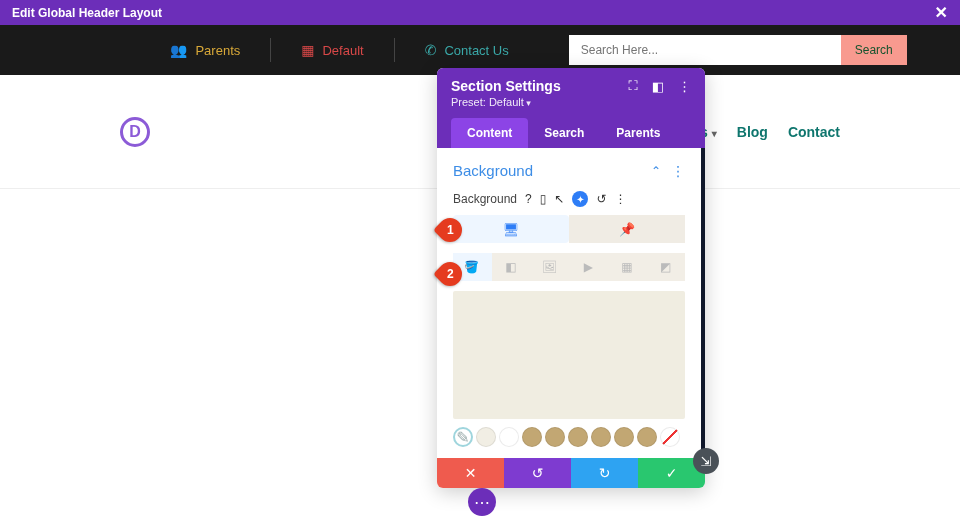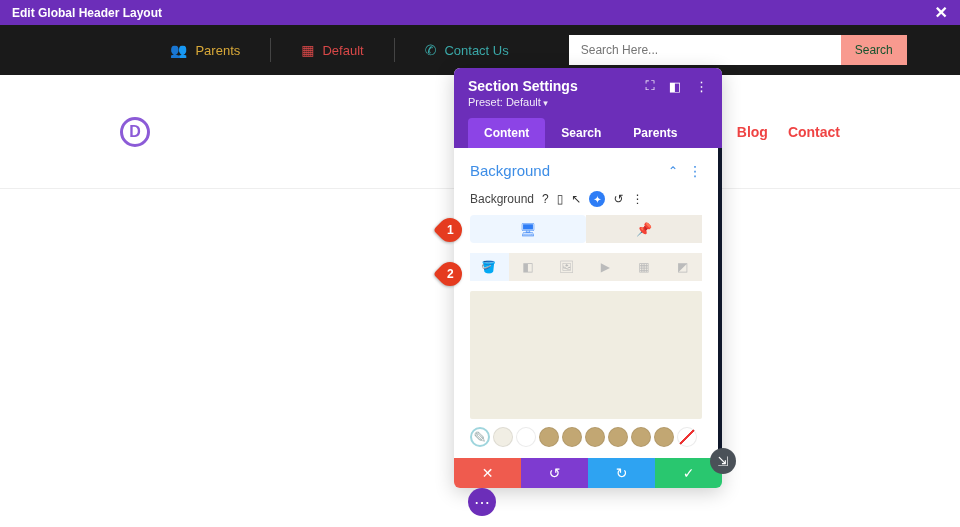--- a/index.html
+++ b/index.html
@@ -15,24 +15,24 @@
   .dark-bar .calendar { color: #d84848; }
   .dark-bar .contact { color: #3aa8a8; }
   .dark-bar .ic { font-size: 14px; }
 
   .search-wrap { margin-left: 30px; display: flex; height: 30px; }
   .search-input { width: 272px; border: none; padding: 0 12px; font-size: 12px; background:#fff; }
   .search-btn { background: #f89a8f; color: #14532d; border: none; padding: 0 14px; font-size: 12px; cursor: pointer; }
 
   .white-strip { background: #fff; height: 114px; border-bottom: 1px solid #eee; display: flex; align-items: center; padding: 0 120px; position: relative; }
   .logo { width: 30px; height: 30px; border: 3px solid #8c5bd7; border-radius: 50%; display:flex; align-items:center; justify-content:center; color:#8c5bd7; font-size:16px; font-weight:bold; }
-  .nav-right { margin-left:auto; display:flex; gap:20px; align-items:center; font-size:14px; font-weight:600; color:#ef4444; }
+  .nav-right { margin-left:auto; display:flex; gap:20px; align-items:center; font-size:14px; font-weight:600; color:#0f766e; }
   .nav-right .chev::after { content:"▾"; font-size:10px; margin-left:4px; color:#666; }
 
-  .modal { position:absolute; top:68px; left:454px; width:268px; background:#fff; border-radius:6px; box-shadow:0 4px 20px rgba(0,0,0,0.2); z-index:50; overflow:visible; }
+  .modal { position:absolute; top:68px; left:437px; width:268px; background:#fff; border-radius:6px; box-shadow:0 4px 20px rgba(0,0,0,0.2); z-index:50; overflow:visible; }
   .modal-hd { background:#6c2eb9; border-radius:6px 6px 0 0; padding:10px 14px 0 14px; color:#fff; }
   .modal-title-row { display:flex; align-items:center; }
   .modal-title { font-size:14px; font-weight:700; }
   .modal-icons { margin-left:auto; display:flex; gap:14px; align-items:center; }
   .modal-icons span { font-size:13px; cursor:pointer; }
   .preset { font-size:11px; margin-top:2px; opacity:.9; }
   .preset::after { content:" ▾"; font-size:9px; }
 
   .tabs { display:flex; margin-top:10px; }
   .tab { flex:0 0 auto; padding:8px 16px; font-size:12px; font-weight:600; cursor:pointer; color:#fff; }

